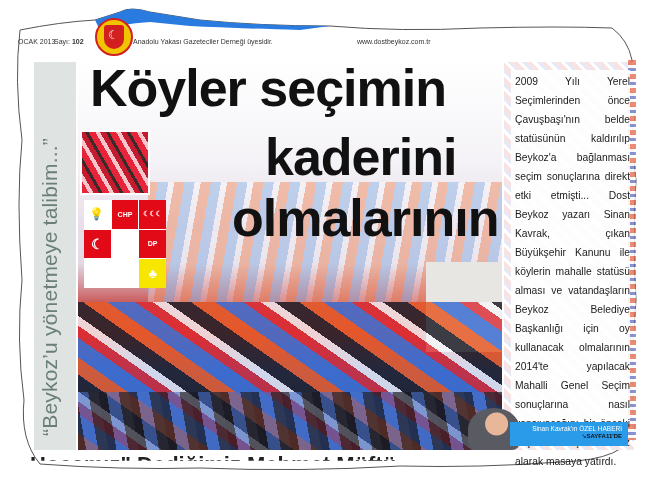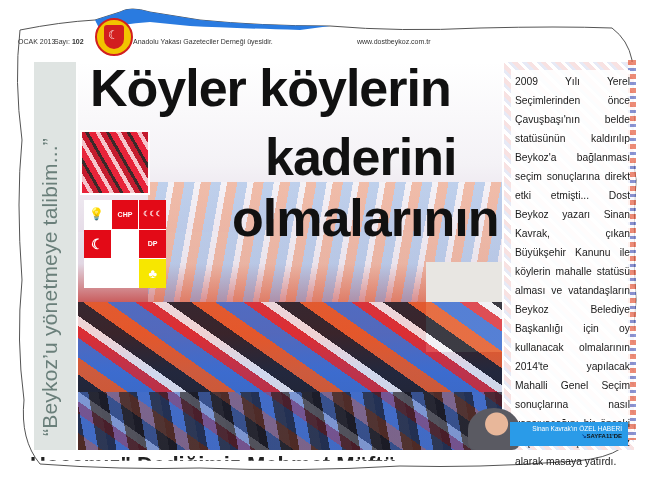--- a/index.html
+++ b/index.html
@@ -132,21 +132,21 @@
     </div>
   <div class="cell c-bbp">
       <span>☾</span>
     </div>
   <div class="cell c-bdp">
       <span>♣</span>
     </div>
 </div>
 
 <div class="headline">
-  <div class="l1">Köyler köylerin</div>
+  <div class="l1">Köyler seçimin</div>
   <div class="l2">kaderini</div>
   <div class="l3">olmalarının</div>
 </div>
 
 <div class="col-bg"></div>
 <div class="edge-strip"></div>
 <div class="col">2009 Yılı Yerel Seçimlerinden önce Çavuşbaşı'nın belde statüsünün kaldırılıp Beykoz'a bağlanması seçim sonuçlarına direkt etki etmişti... Dost Beykoz yazarı Sinan Kavrak, çıkan Büyükşehir Kanunu ile köylerin mahalle statüsü alması ve vatandaşların Beykoz Belediye Başkanlığı için oy kullanacak olmalarının 2014'te yapılacak Mahalli Genel Seçim sonuçlarına nasıl yansıyacağını bir önceki seçim sonuçlarını baz alarak masaya yatırdı.</div>
 
 <div class="author-photo"></div>
 <div class="byline">

